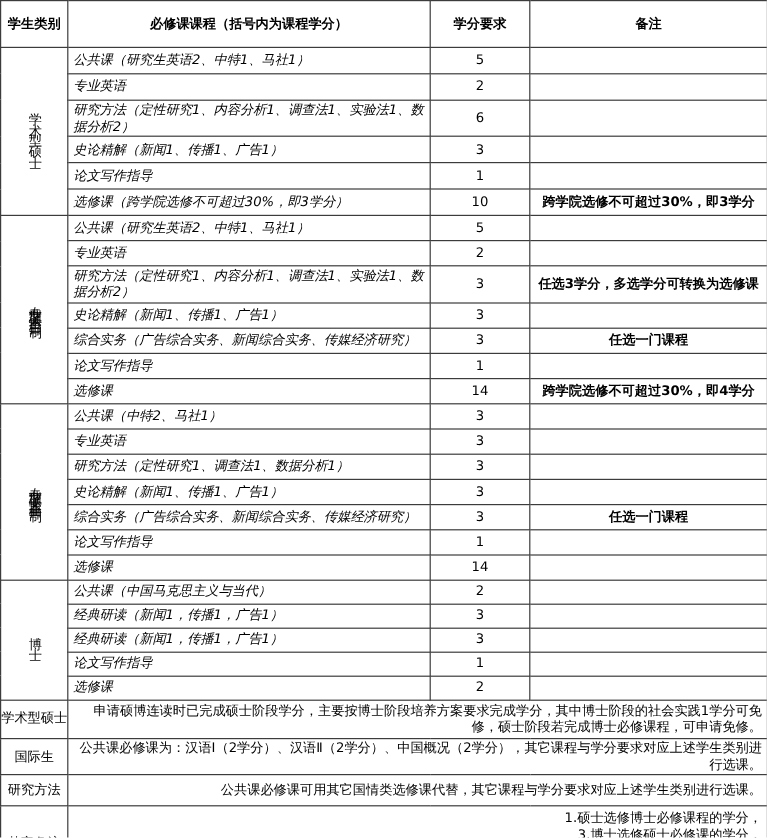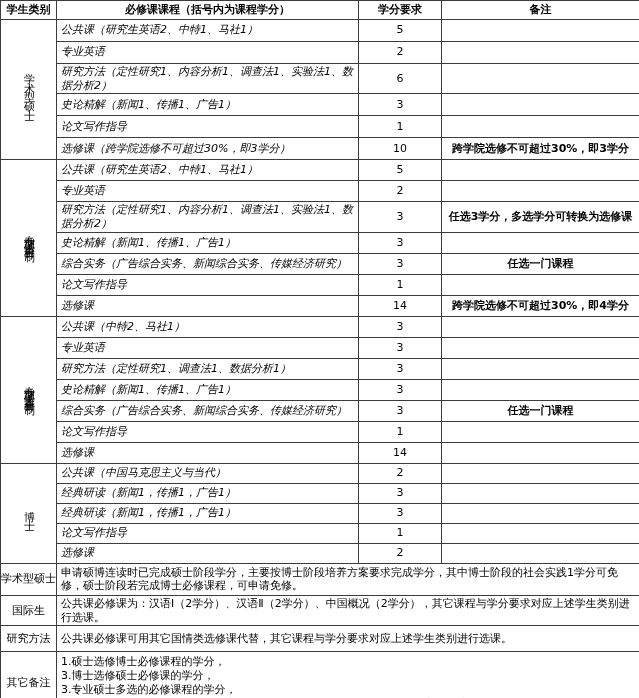--- a/index.html
+++ b/index.html
@@ -27,36 +27,36 @@
     font-size:11px;
     line-height:1.25;
     vertical-align:middle;
     overflow:hidden;
     box-sizing:border-box;
   }
   thead th{
     font-weight:bold;
     text-align:center;
     height:18px;
-    padding:2px 2px;
+    padding:12px 2px;
   }
   td.course{text-align:left;font-style:italic;}
   td.credit{text-align:center;}
   td.remark{text-align:center;font-weight:bold;}
   td.cat{text-align:center;padding:0;}
   .vtext{
     display:inline-block;
     writing-mode:vertical-rl;
     text-orientation:mixed;
     white-space:nowrap;
   }
   tr.h22 td{height:22px;}
   tr.h21 td{height:21px;}
   tr.h20 td{height:20px;}
-  td.note-content{text-align:left;}
+  td.note-content{text-align:right;}
   tr.note-2line td{height:32px;}
   tr.note-1line-a td{height:29px;}
   tr.note-1line-b td{height:26px;}
   tr.note-multi td{height:62px;}
   .note-line{display:block;}
 </style>
 </head>
 <body>
 
 <table>

